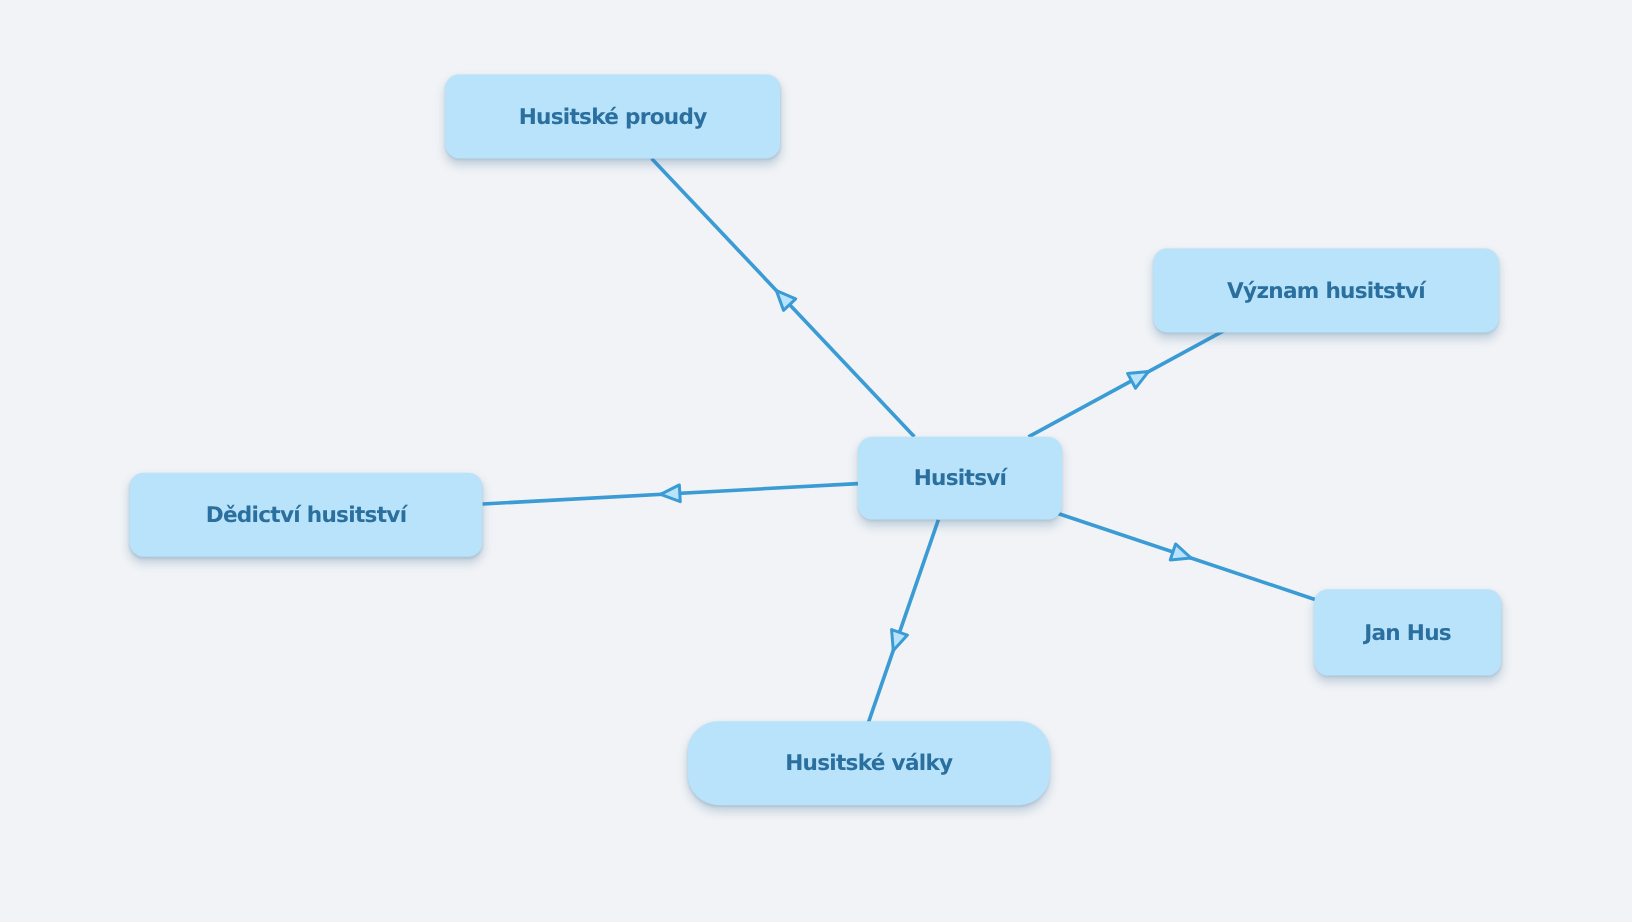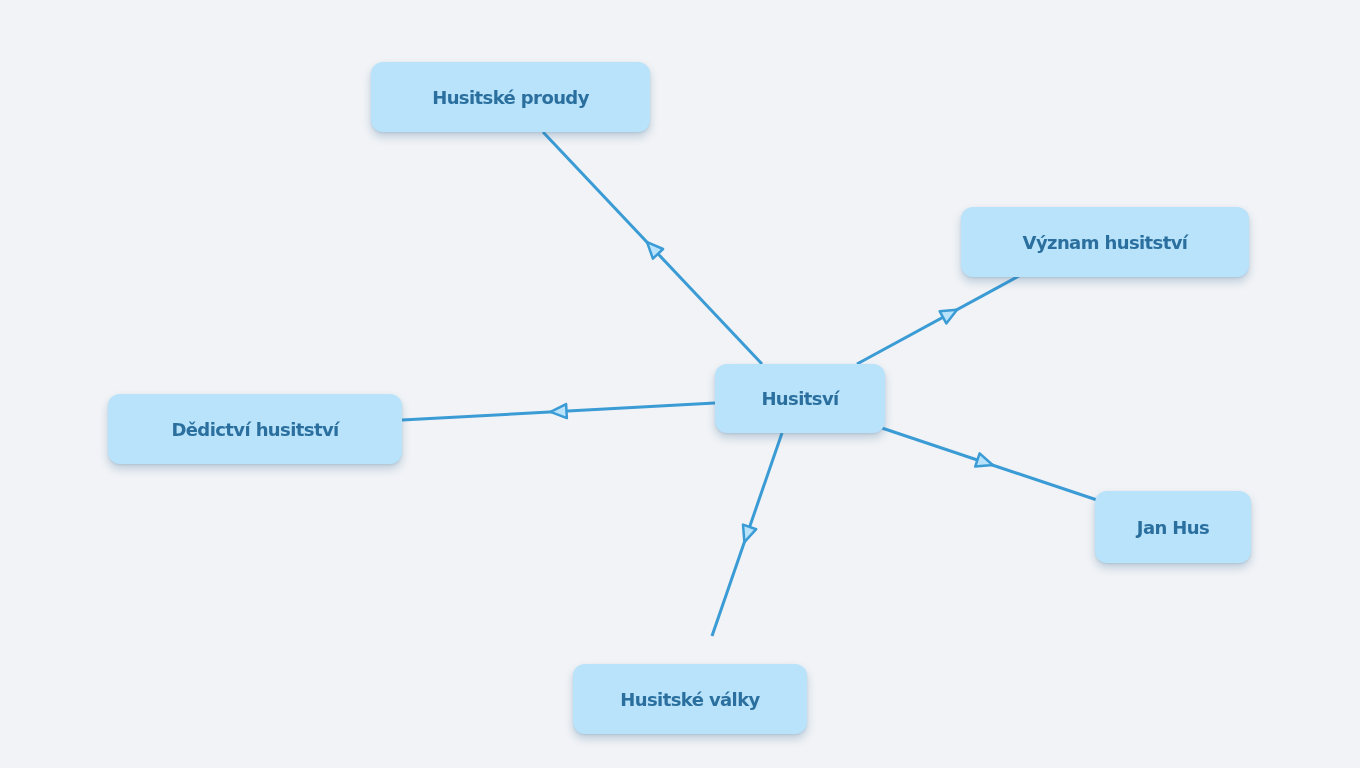--- a/index.html
+++ b/index.html
@@ -68,16 +68,16 @@
   </div>
   <div class="node" id="node-1" style="left: 961px; top: 193px; width: 288px; height: 70px; margin-top: 14px;">
     <span class="node-label">Význam husitství</span>
   </div>
   <div class="node" id="node-2" style="left: 108px; top: 394px; width: 294px; height: 70px;">
     <span class="node-label">Dědictví husitství</span>
   </div>
   <div class="node" id="node-3" style="left: 1095px; top: 491px; width: 156px; height: 72px;">
     <span class="node-label">Jan Hus</span>
   </div>
-  <div class="node" id="node-4" style="left: 573px; top: 664px; width: 234px; height: 70px;">
+  <div class="node" id="node-4" style="left: 573px; top: 601px; width: 302px; height: 70px; border-radius: 26px;">
     <span class="node-label">Husitské války</span>
   </div>
 </div>
 
 </body></html>

